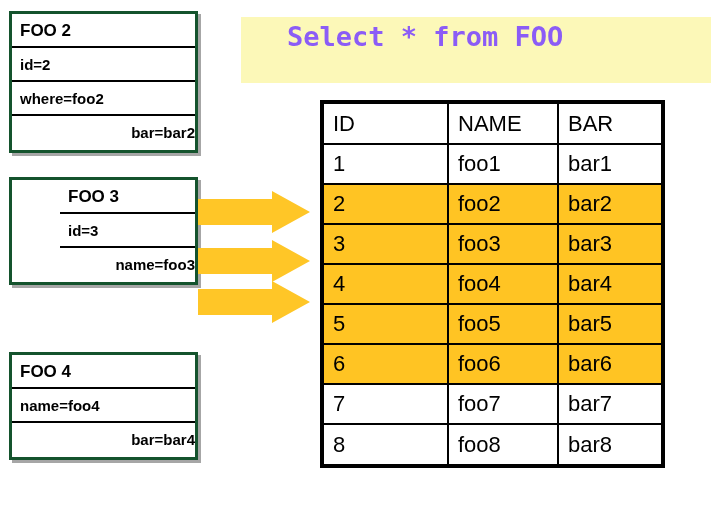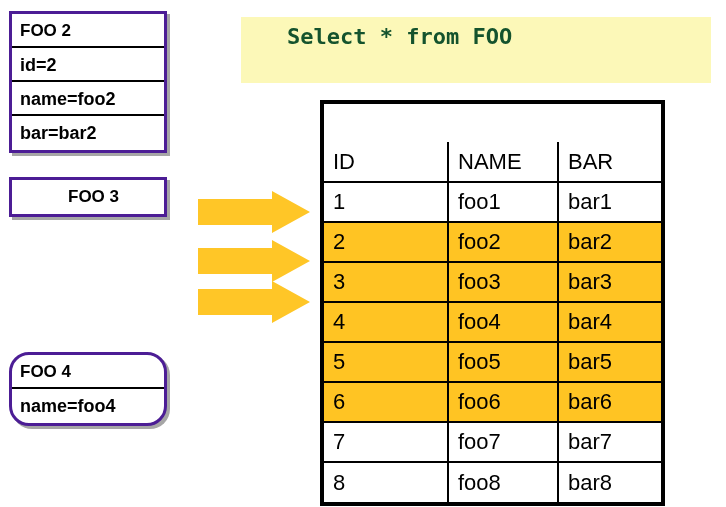--- a/index.html
+++ b/index.html
@@ -13,46 +13,47 @@
     height: 507px;
     position: relative;
     overflow: hidden;
     font-family: "Liberation Sans", sans-serif;
     color: #000000;
   }
 
   
   .foo-card {
     position: absolute;
-    width: 158px;
-    border: 3px solid #4c1d95;
+    width: 189px;
+    border: 3px solid #14532d;
     background: #ffffff;
     box-sizing: border-box;
     box-shadow: 3px 3px 0 rgba(0,0,0,0.35);
   }
   .foo-card .foo-row {
     height: 34px;
     line-height: 34px;
     padding-left: 8px;
-    font-size: 18px;
+    font-size: 15px;
     font-weight: bold;
     border-bottom: 2px solid #000000;
     white-space: nowrap;
     box-sizing: border-box;
   }
   .foo-card .foo-row:last-child {
     border-bottom: none;
+    text-align: right;
   }
   .foo-card .foo-row.title {
     font-size: 17px;
   }
 
   #foo-card-0 { left: 9px;  top: 11px;  }
   #foo-card-1 { left: 9px;  top: 177px; padding-left: 48px; }
-  #foo-card-2 { left: 9px;  top: 352px; border-radius: 20px; }
+  #foo-card-2 { left: 9px;  top: 352px; }
 
   
   .arrow {
     position: absolute;
     width: 112px;
     height: 42px;
   }
   #arrow-0 { left: 198px; top: 191px; }
   #arrow-1 { left: 198px; top: 240px; }
   #arrow-2 { left: 198px; top: 281px; }
@@ -63,42 +64,41 @@
     left: 241px;
     top: 17px;
     width: 470px;
     height: 66px;
     background: #fcf8b8;
     box-sizing: border-box;
     padding: 7px 0 0 46px;
   }
   #sql-box .sql-line {
     font-family: "DejaVu Sans Mono", "Liberation Mono", monospace;
-    font-size: 22px;
+    font-size: 27px;
     line-height: 26px;
     font-weight: bold;
-    color: #14532d;
+    color: #8b5cf6;
     white-space: pre;
   }
 
   
   #result-table {
     position: absolute;
     left: 320px;
     top: 100px;
     width: 345px;
     border: 4px solid #000000;
     background: #ffffff;
     box-sizing: border-box;
   }
   #result-table table {
     border-collapse: collapse;
     width: 100%;
     table-layout: fixed;
-    margin-top: 38px;
   }
   #result-table th,
   #result-table td {
     border: 2px solid #000000;
     height: 40px;
     font-size: 22px;
     font-weight: normal;
     text-align: left;
     padding: 0 0 0 9px;
     white-space: nowrap;
@@ -117,31 +117,34 @@
   #result-table col.col-bar  { width: 103px; }
 
   #result-table tr.highlight td { background: #ffc423; }
 </style>
 </head>
 <body>
 
 <div class="foo-card" id="foo-card-0">
   <div class="foo-row title">FOO 2</div>
   <div class="foo-row">id=2</div>
-  <div class="foo-row">name=foo2</div>
+  <div class="foo-row">where=foo2</div>
   <div class="foo-row">bar=bar2</div>
 </div>
 
 <div class="foo-card" id="foo-card-1">
   <div class="foo-row title">FOO 3</div>
+  <div class="foo-row">id=3</div>
+  <div class="foo-row">name=foo3</div>
 </div>
 
 <div class="foo-card" id="foo-card-2">
   <div class="foo-row title">FOO 4</div>
   <div class="foo-row">name=foo4</div>
+  <div class="foo-row">bar=bar4</div>
 </div>
 
 <svg class="arrow" id="arrow-0" viewBox="0 0 112 42">
   <polygon points="0,8 74,8 74,0 112,21 74,42 74,34 0,34" fill="#ffc627"></polygon>
 </svg>
 <svg class="arrow" id="arrow-1" viewBox="0 0 112 42">
   <polygon points="0,8 74,8 74,0 112,21 74,42 74,34 0,34" fill="#ffc627"></polygon>
 </svg>
 <svg class="arrow" id="arrow-2" viewBox="0 0 112 42">
   <polygon points="0,8 74,8 74,0 112,21 74,42 74,34 0,34" fill="#ffc627"></polygon>

